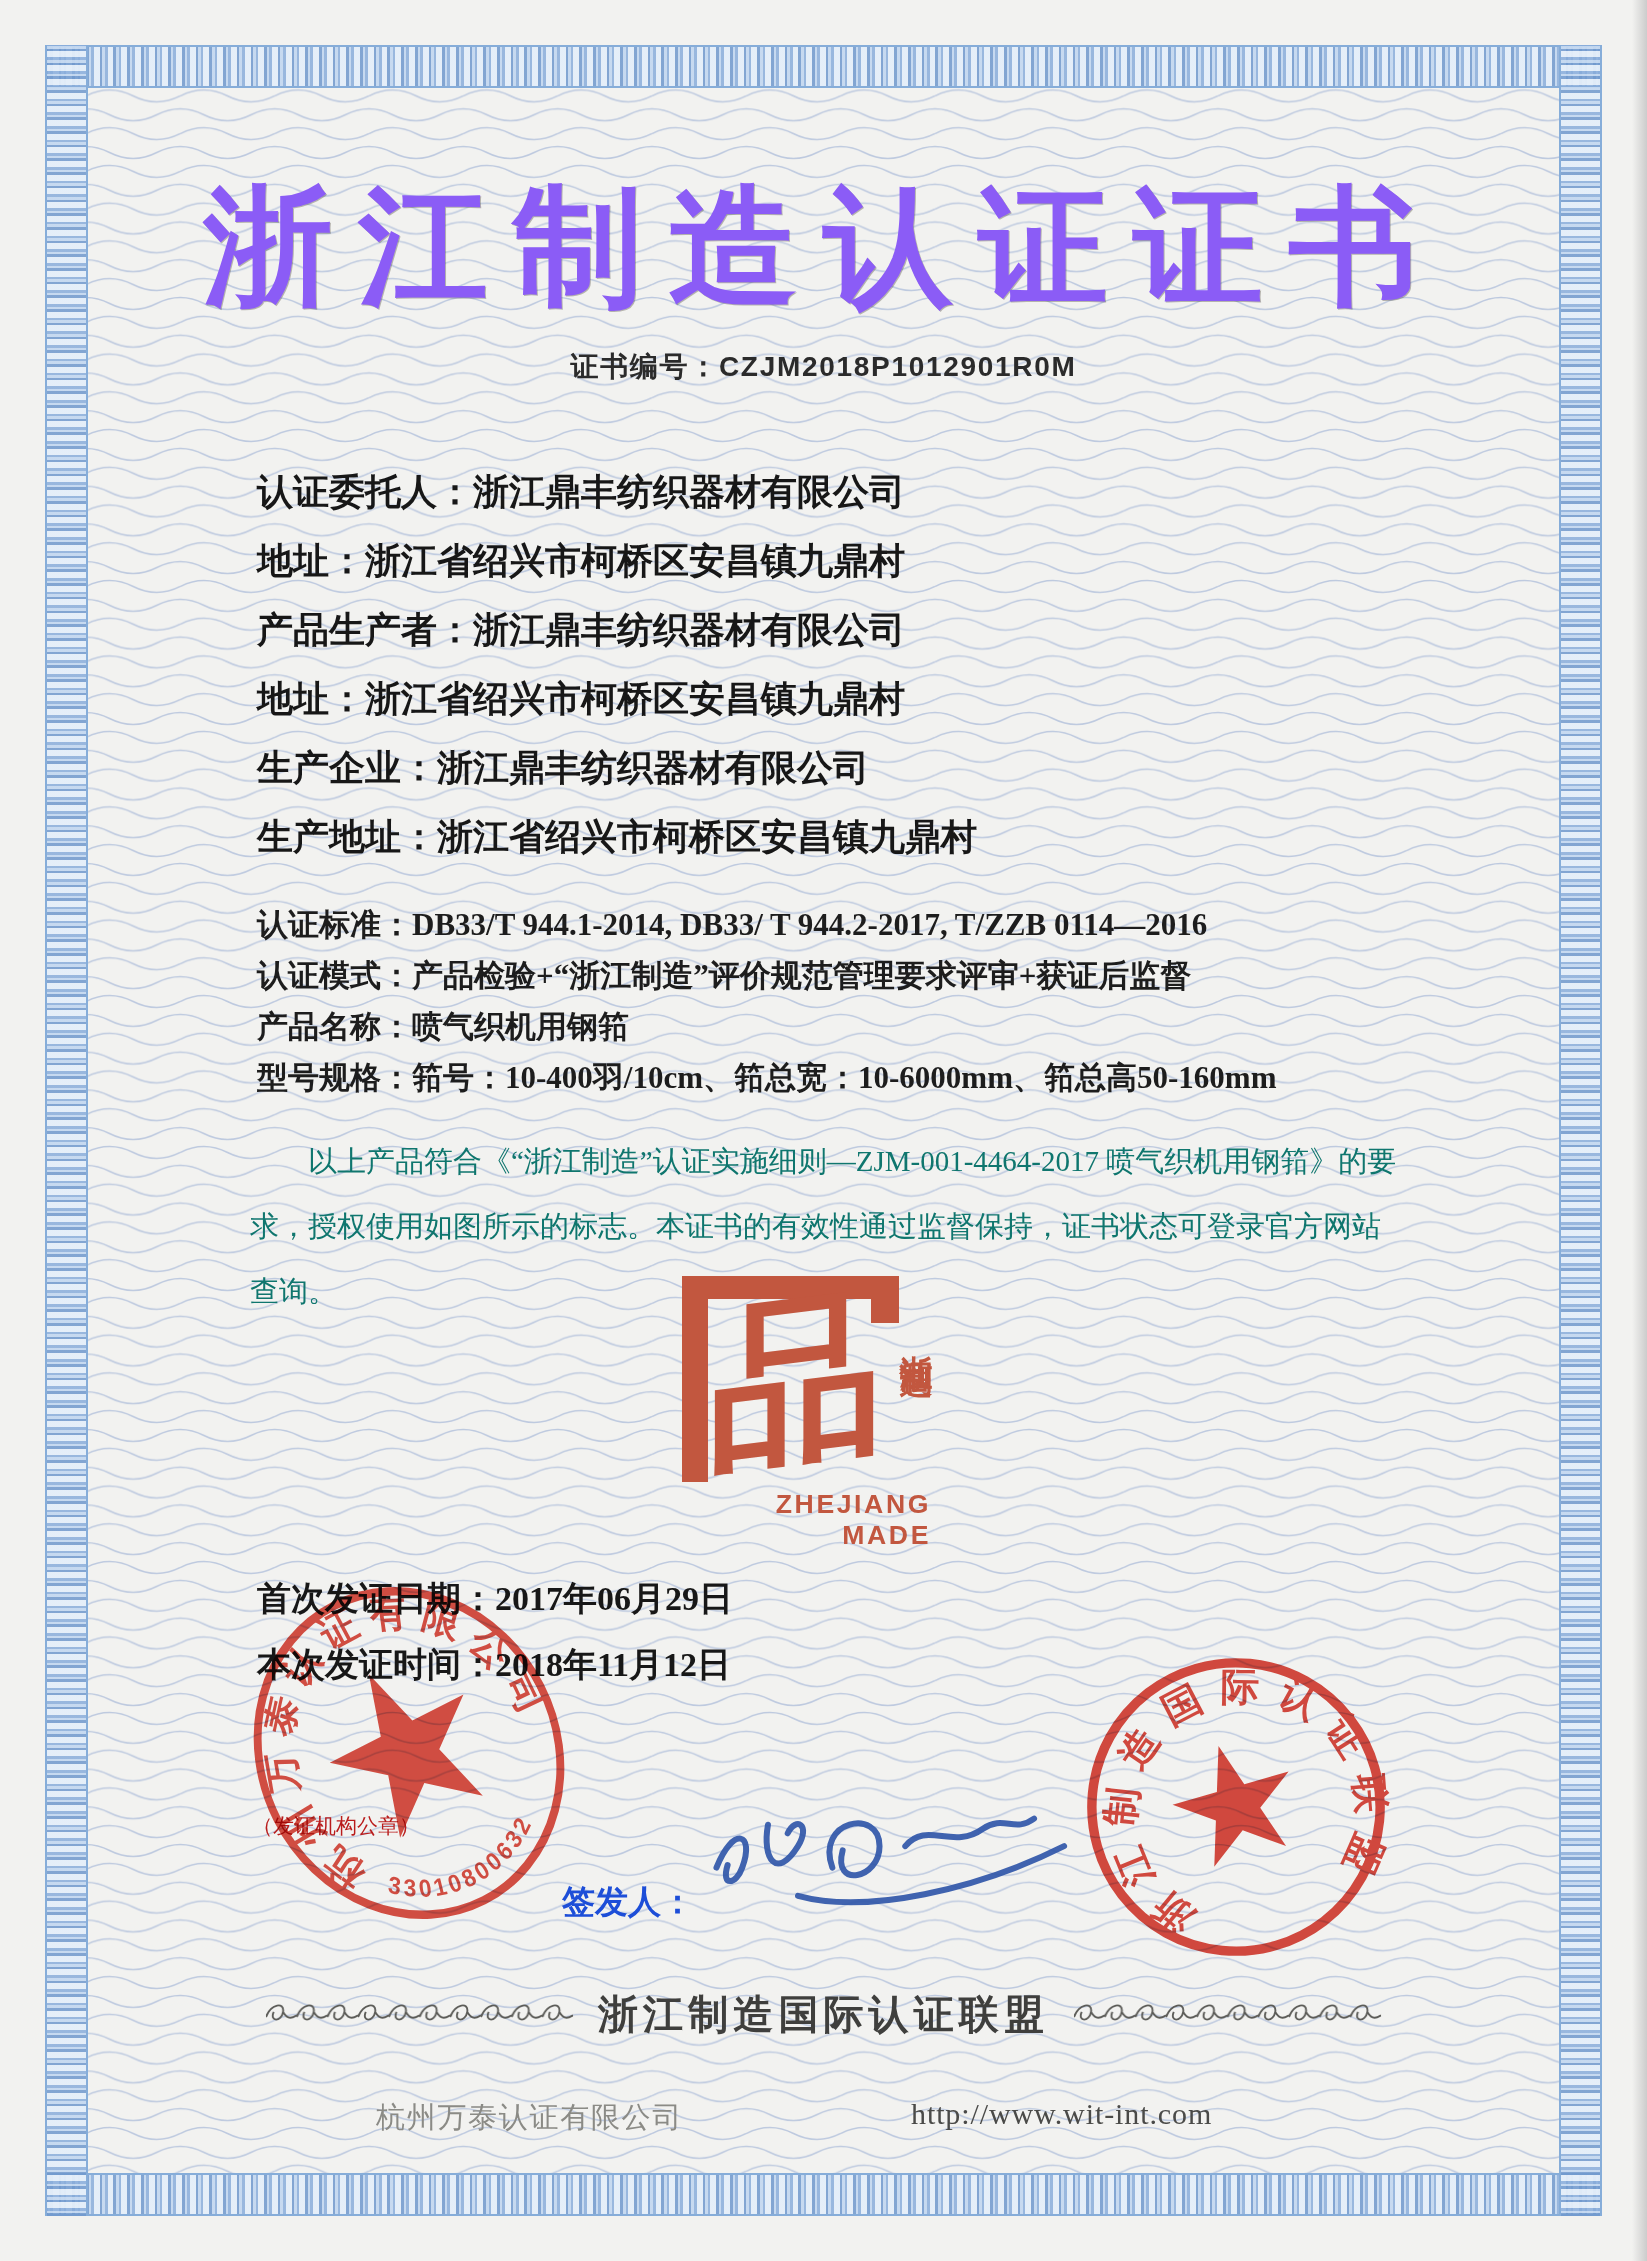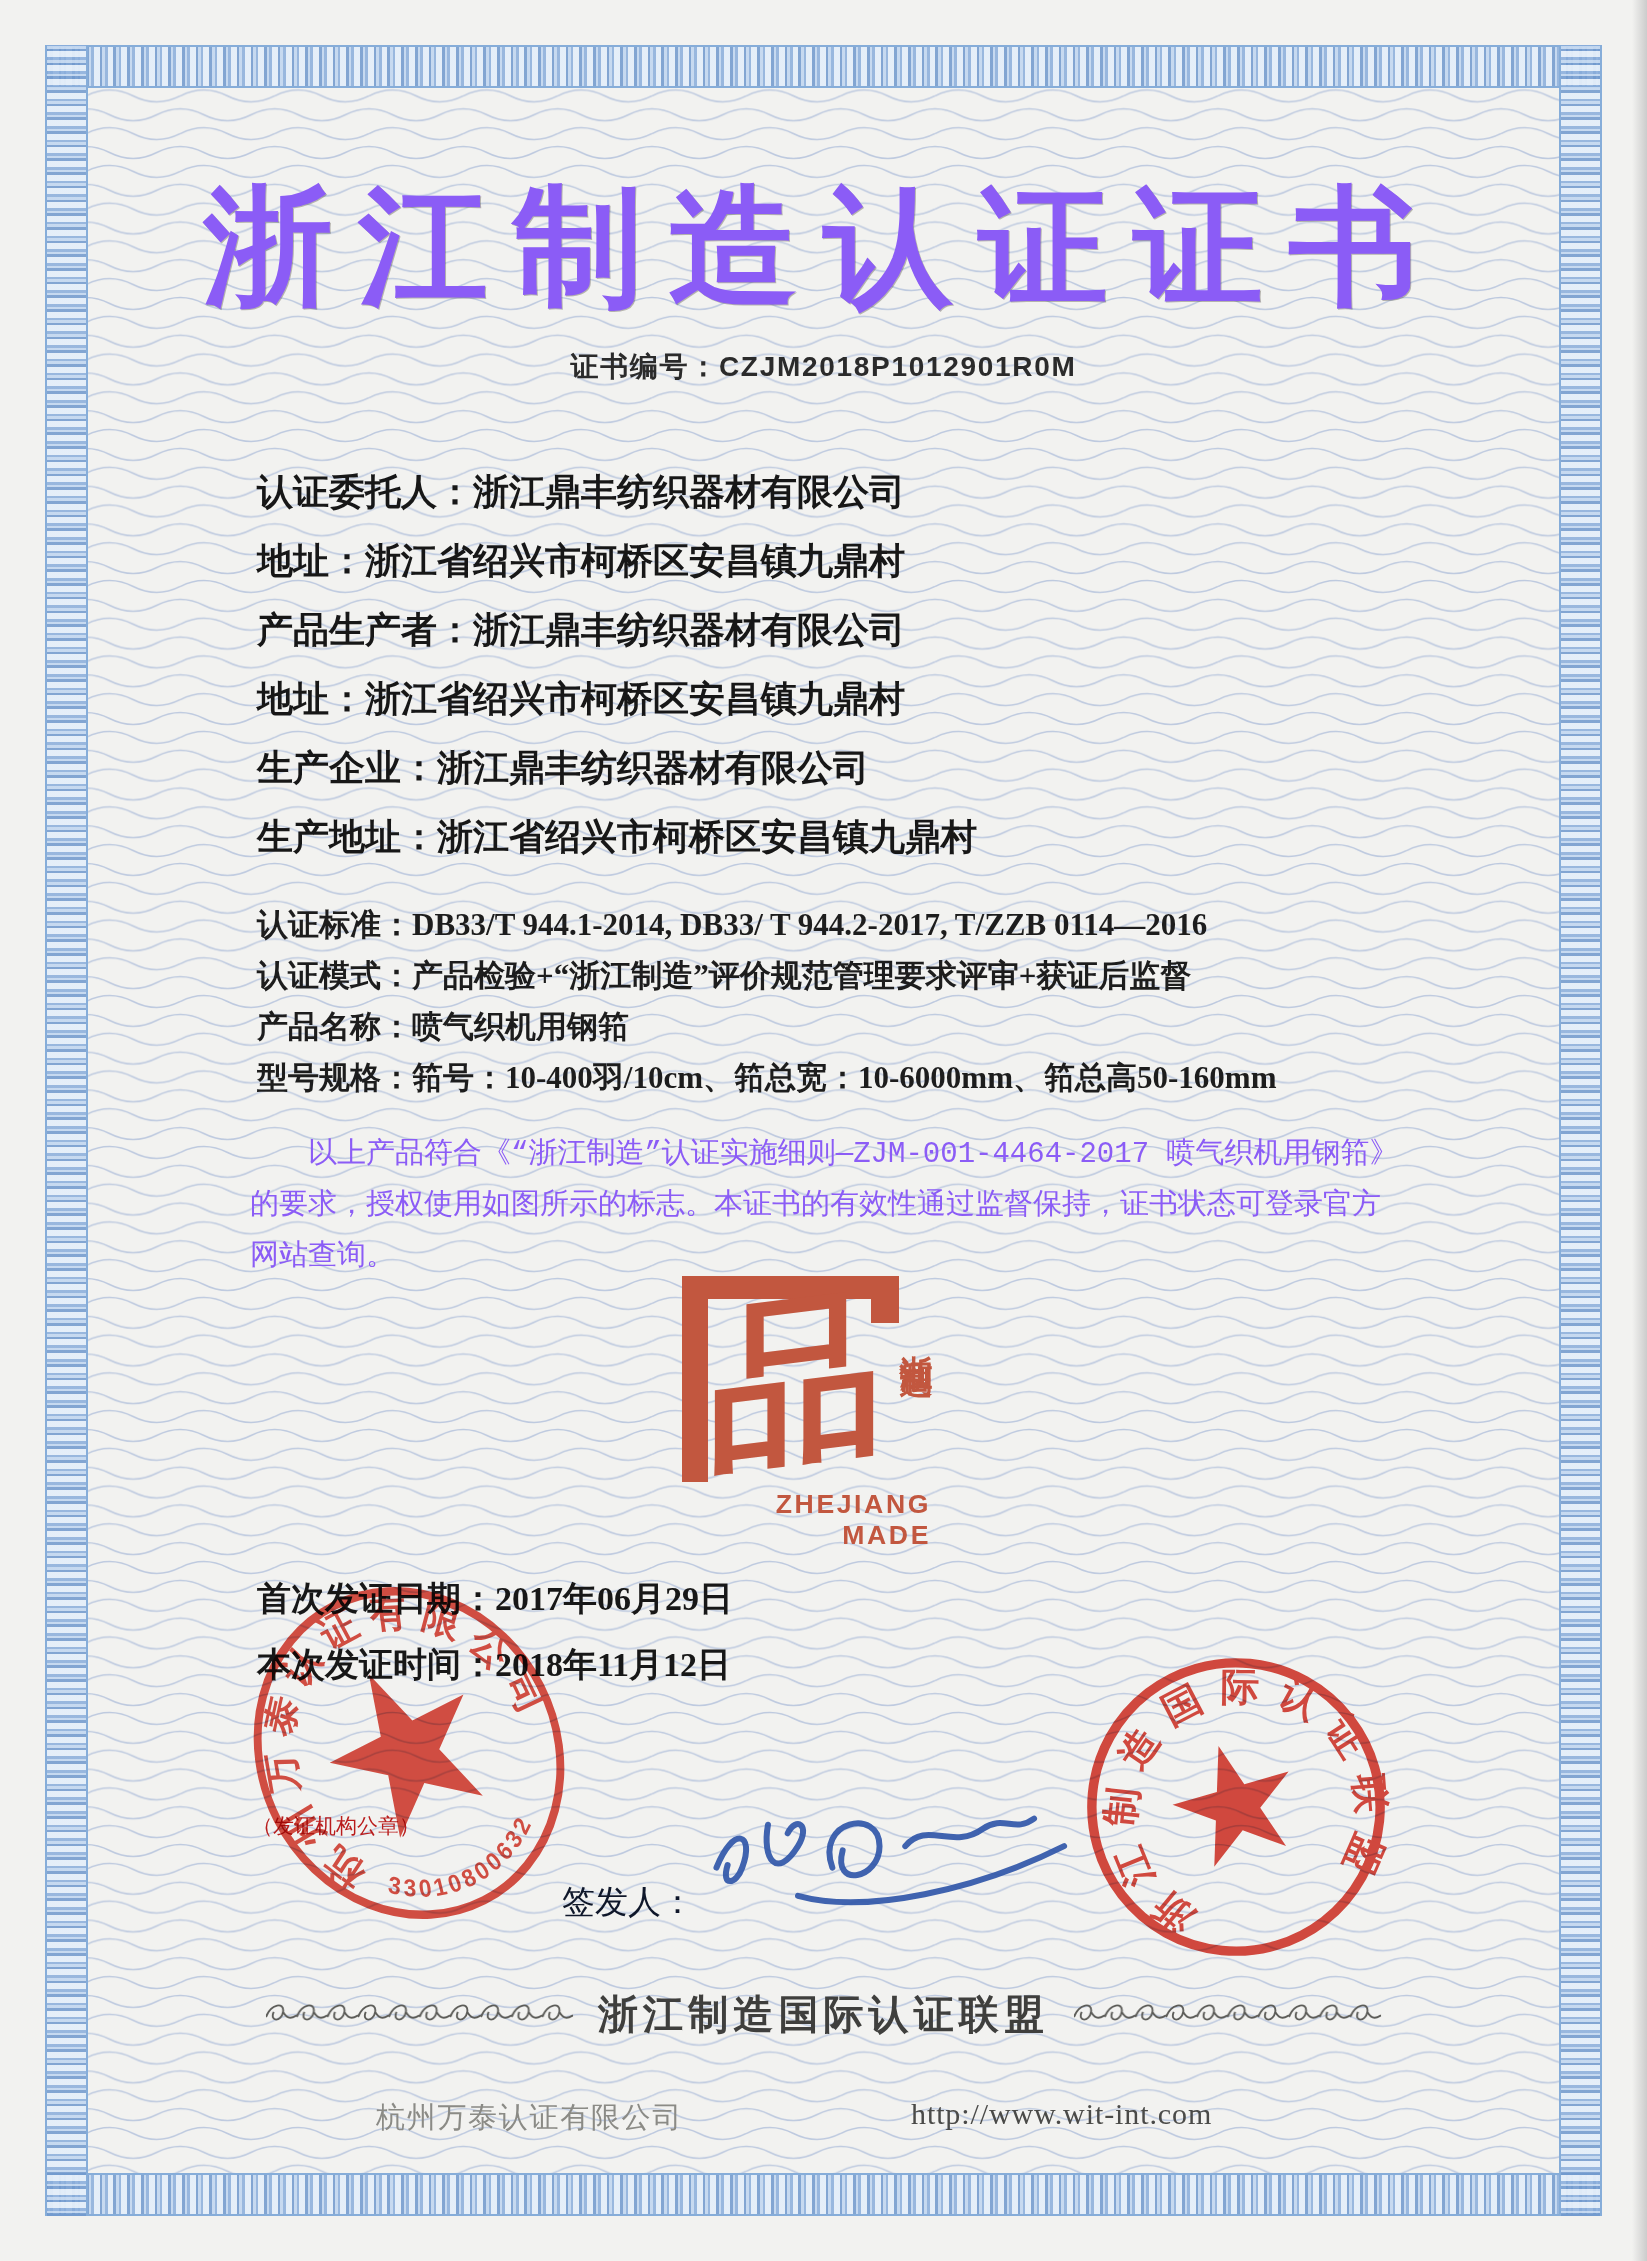--- a/index.html
+++ b/index.html
@@ -22,40 +22,40 @@
   .title{position:absolute;left:0;right:0;top:161px;text-align:center;z-index:2;
          font-size:129px;font-weight:bold;letter-spacing:26px;color:#8b5cf6;
          font-family:"Liberation Serif", serif;text-shadow:0.9px 0.9px 0 rgba(70,62,50,.35);}
   .certline{position:absolute;left:0;right:0;top:348px;text-align:center;z-index:2;
          font-size:28px;font-weight:bold;color:#2b2b2b;font-family:"Liberation Sans", sans-serif;letter-spacing:1.7px;}
   .fields{position:absolute;left:257px;top:458px;z-index:2;}
   .fields .row{height:69px;line-height:69px;font-size:36px;font-weight:bold;color:#171717;}
   .specs{position:absolute;left:257px;top:899px;z-index:2;}
   .specs .row{height:51px;line-height:51px;font-size:31px;font-weight:bold;color:#1d1d1d;}
   .statement{position:absolute;left:250px;top:1129px;width:1158px;z-index:2;
-         font-size:29px;line-height:51px;text-indent:2em;color:#8b5cf6;font-family:Liberation Mono, monospace;}
+         font-size:29px;line-height:65px;text-indent:2em;color:#0f766e;}
   
   .logo{position:absolute;left:682px;top:1276px;width:275px;height:257px;z-index:2;}
   .logo .bar{position:absolute;background:#c2573f;}
   .logo .bar.left{left:0;top:0;width:26px;height:206px;}
   .logo .bar.top{left:0;top:0;width:217px;height:23px;}
   .logo .bar.tab{left:189px;top:0;width:28px;height:47px;}
   .logo .glyph{position:absolute;left:24px;top:6.9px;width:180px;height:197px;z-index:2;
         font-size:176px;line-height:197px;font-weight:bold;color:#c2573f;text-align:center;
         transform:rotate(-7deg) skewX(-7deg);font-family:"Liberation Serif", serif;}
   .logo .side{position:absolute;right:19px;top:53px;height:129px;writing-mode:vertical-rl;
         font-size:33px;font-weight:bold;color:#c2573f;letter-spacing:3.4px;}
   .logo .made{position:absolute;left:26px;top:213px;width:223px;text-align:right;
         font-size:26.6px;font-weight:bold;letter-spacing:2.6px;color:#c2573f;
         font-family:"Liberation Sans", sans-serif;}
   
   .dates{position:absolute;left:257px;top:1566px;z-index:2;}
   .dates .row{height:66px;line-height:66px;font-size:34px;font-weight:bold;color:#171717;}
   .sealnote{position:absolute;left:252px;top:1812px;z-index:2;font-size:21px;color:#b91c1c;}
-  .signer{position:absolute;left:562px;top:1880px;z-index:2;font-size:33px;font-weight:normal;color:#0f172a;}
+  .signer{position:absolute;left:562px;top:1880px;z-index:2;font-size:33px;font-weight:bold;color:#1d4ed8;}
   .signature{position:absolute;left:695px;top:1786px;z-index:4;}
   
   .stamp{position:absolute;z-index:3;mix-blend-mode:multiply;opacity:.88;}
   .stamp.left{left:233px;top:1560px;transform:rotate(-27deg);}
   .stamp.right{left:1073px;top:1644px;transform:rotate(-16deg);}
   
   .alliance{position:absolute;left:0;right:0;top:1987px;z-index:2;display:flex;align-items:center;
         justify-content:center;gap:24px;}
   .alliance .name{font-size:40px;font-weight:bold;letter-spacing:5.1px;color:#3f3f3d;}
   .footer-company{position:absolute;left:376px;top:2098px;z-index:2;font-size:29px;color:#8b8b86;letter-spacing:1.7px;}

